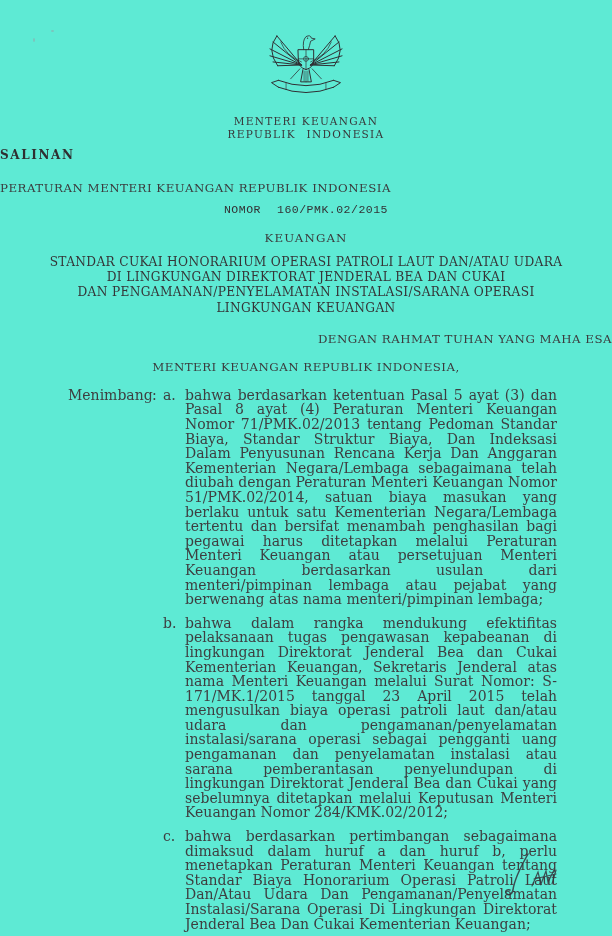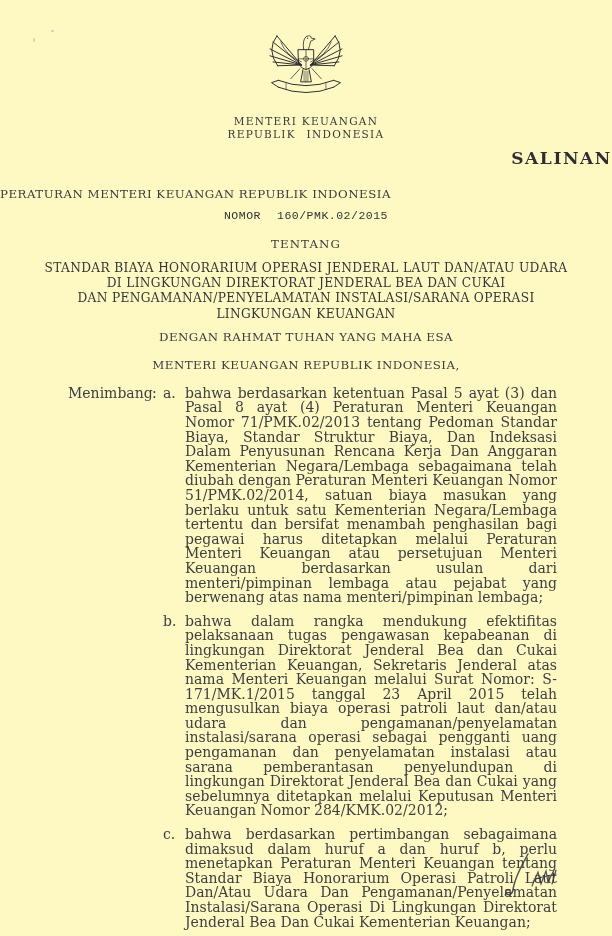--- a/index.html
+++ b/index.html
@@ -5,21 +5,21 @@
   html, body {
     margin: 0;
     padding: 0;
     background: #ffffff;
   }
   .page {
     position: relative;
     width: 612px;
     height: 936px;
     margin: 0 auto;
-    background: #fef9c3;
+    background: #5eead4;
     overflow: hidden;
     font-family: "DejaVu Serif", "Liberation Serif", serif;
     color: #3b3b3d;
   }
   
   .emblem-wrap {
     width: 100%;
     padding-top: 22px;
     display: flex;
     justify-content: center;
@@ -28,26 +28,25 @@
     margin-top: 7px;
     text-align: center;
     font-size: 10.5px;
     line-height: 13px;
     letter-spacing: 1.3px;
     color: #38383a;
   }
   .letterhead .line2 { word-spacing: 6px; }
   .copy-stamp {
     margin-top: 7px;
-    text-align: right;
+    text-align: left;
     font-weight: bold;
-    font-size: 17px;
+    font-size: 12px;
     letter-spacing: 1.6px;
     color: #2f2f31;
-    margin-left: 19px;
   }
   
   .reg-heading {
     margin-top: 19px;
     font-size: 11.8px;
     letter-spacing: 0.5px;
   }
   .reg-number {
     margin-top: 8px;
     text-align: center;
@@ -65,22 +64,22 @@
   }
   .reg-subject {
     margin-top: 10px;
     text-align: center;
     font-size: 12.2px;
     line-height: 15.2px;
     letter-spacing: 0.35px;
     color: #353537;
   }
   .invocation {
-    margin-top: 8px;
-    text-align: center;
+    margin-top: 16px;
+    text-align: right;
     font-size: 11.8px;
     letter-spacing: 0.5px;
   }
   .authority {
     margin-top: 14px;
     text-align: center;
     font-size: 11.8px;
     letter-spacing: 0.5px;
   }
   
@@ -184,24 +183,24 @@
   </div>
 
   <div class="copy-stamp">SALINAN</div>
 
   <div class="reg-heading">PERATURAN MENTERI KEUANGAN REPUBLIK INDONESIA</div>
 
   <div class="reg-number">
     <span class="num-label">NOMOR</span><span class="num-value">160/PMK.02/2015</span>
   </div>
 
-  <div class="reg-about">TENTANG</div>
+  <div class="reg-about">KEUANGAN</div>
 
   <div class="reg-subject">
-    <div>STANDAR BIAYA HONORARIUM OPERASI JENDERAL LAUT DAN/ATAU UDARA</div>
+    <div>STANDAR CUKAI HONORARIUM OPERASI PATROLI LAUT DAN/ATAU UDARA</div>
     <div>DI LINGKUNGAN DIREKTORAT JENDERAL BEA DAN CUKAI</div>
     <div>DAN PENGAMANAN/PENYELAMATAN INSTALASI/SARANA OPERASI</div>
     <div>LINGKUNGAN KEUANGAN</div>
   </div>
 
   <div class="invocation">DENGAN RAHMAT TUHAN YANG MAHA ESA</div>
   <div class="authority">MENTERI KEUANGAN REPUBLIK INDONESIA,</div>
 
   <div class="considerations">
     <div class="c-row">

